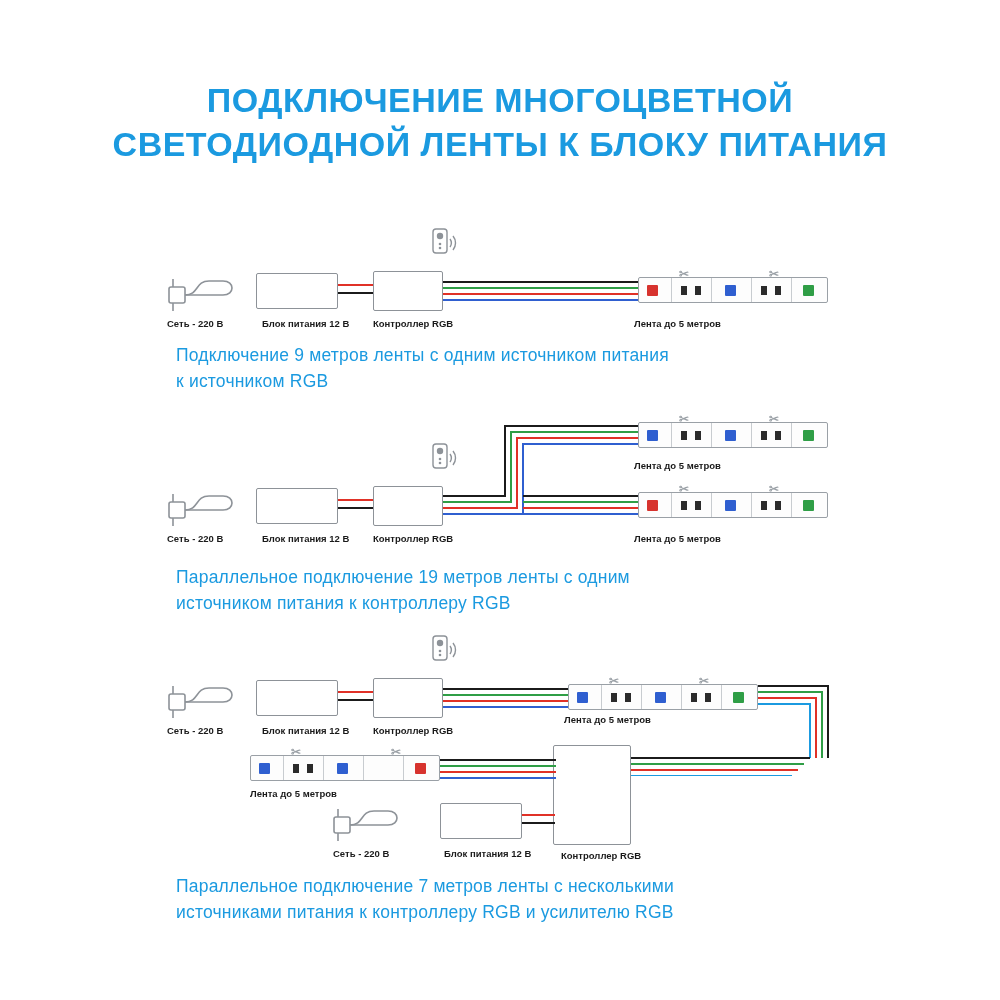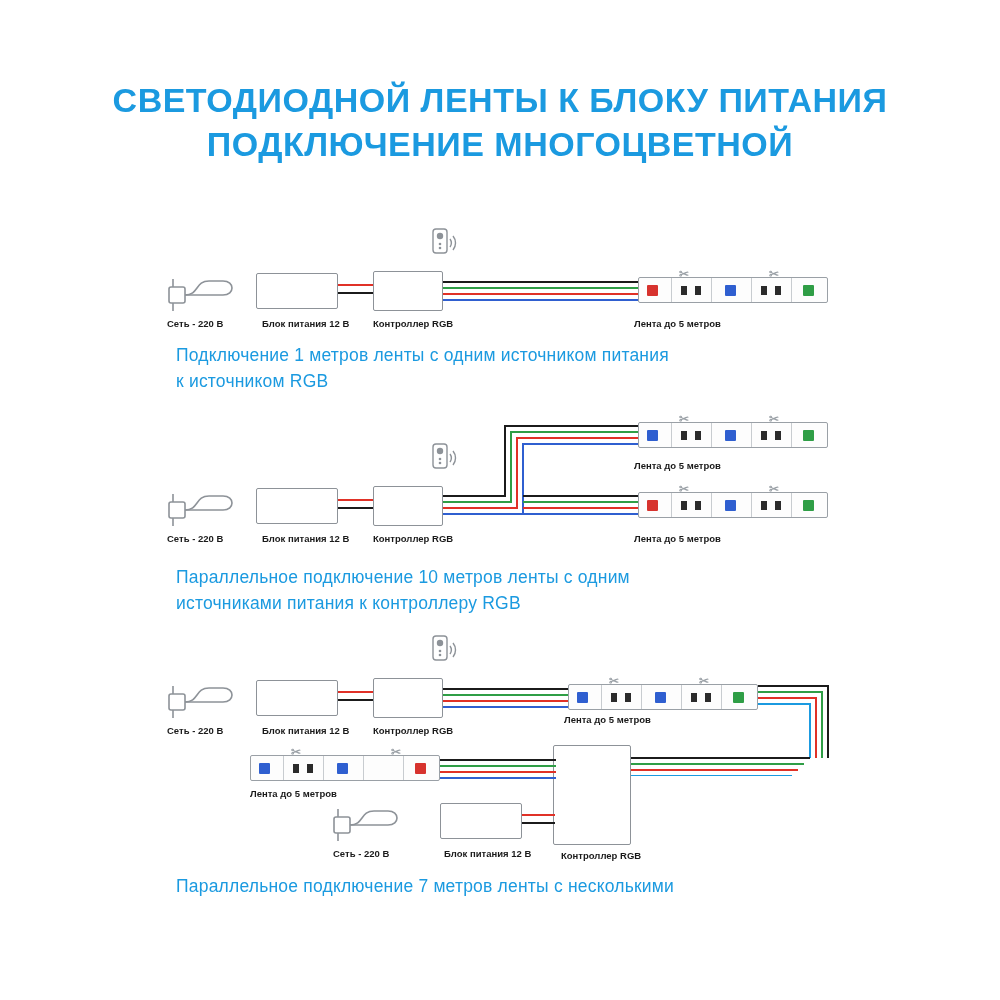--- a/index.html
+++ b/index.html
@@ -41,22 +41,22 @@
   .led.b{background:#2f5fd0;}
   .chip{position:absolute;width:6px;height:9px;top:8px;background:#2b2b2b;}
   .xmark{position:absolute;color:#9aa0a6;font-size:12px;line-height:12px;font-weight:bold;}
 
   .remote{position:absolute;}
 </style>
 </head>
 <body>
 
 <div class="title">
+  <span class="line">ПОДКЛЮЧЕНИЕ МНОГОЦВЕТНОЙ</span>
   <span class="line">СВЕТОДИОДНОЙ ЛЕНТЫ К БЛОКУ ПИТАНИЯ</span>
-  <span class="line">ПОДКЛЮЧЕНИЕ МНОГОЦВЕТНОЙ</span>
 </div>
 
 <div class="scheme" style="left:0;top:0;width:1000px;height:400px;">
 
   <svg style="position:absolute;left:165px;top:275px;" width="95" height="40" viewBox="0 0 95 40">
     <path d="M8 12 L8 4" stroke="#8d9298" stroke-width="1.6" fill="none"></path>
     <path d="M8 28 L8 36" stroke="#8d9298" stroke-width="1.6" fill="none"></path>
     <rect x="4" y="12" width="16" height="16" rx="2" fill="#fff" stroke="#8d9298" stroke-width="1.6"></rect>
     <path d="M20 20 C34 20 30 6 44 6 C58 6 58 6 58 6" stroke="#8d9298" stroke-width="1.6" fill="none"></path>
     <path d="M58 6 C70 6 70 20 58 20 L20 20" stroke="#8d9298" stroke-width="1.6" fill="none"></path>
@@ -97,21 +97,21 @@
     <div class="led b" style="left:86px;"></div>
     <div class="chip" style="left:122px;"></div>
       <div class="chip" style="left:136px;"></div>
     <div class="led g" style="left:164px;"></div>
   </div>
   <div class="xmark" style="left:679px;top:268px;">✂</div>
   <div class="xmark" style="left:769px;top:268px;">✂</div>
   <div class="lbl" style="left:634px;top:318px;">Лента до 5 метров</div>
 
   <div class="caption" style="left:176px;top:342px;width:700px;">
-    <span>Подключение 1 метров ленты с одним источником питания</span><br>
+    <span>Подключение 9 метров ленты с одним источником питания</span><br>
     <span>к источником RGB</span>
   </div>
 </div>
 
 <div class="scheme" style="left:0;top:0;width:1000px;height:640px;">
 
   <svg style="position:absolute;left:165px;top:490px;" width="95" height="40" viewBox="0 0 95 40">
     <path d="M8 12 L8 4" stroke="#8d9298" stroke-width="1.6" fill="none"></path>
     <path d="M8 28 L8 36" stroke="#8d9298" stroke-width="1.6" fill="none"></path>
     <rect x="4" y="12" width="16" height="16" rx="2" fill="#fff" stroke="#8d9298" stroke-width="1.6"></rect>
@@ -177,22 +177,22 @@
     <div class="led b" style="left:86px;"></div>
     <div class="chip" style="left:122px;"></div>
       <div class="chip" style="left:136px;"></div>
     <div class="led g" style="left:164px;"></div>
   </div>
   <div class="xmark" style="left:679px;top:483px;">✂</div>
   <div class="xmark" style="left:769px;top:483px;">✂</div>
   <div class="lbl" style="left:634px;top:533px;">Лента до 5 метров</div>
 
   <div class="caption" style="left:176px;top:564px;width:700px;">
-    <span>Параллельное подключение 10 метров ленты с одним</span><br>
-    <span>источниками питания к контроллеру RGB</span>
+    <span>Параллельное подключение 19 метров ленты с одним</span><br>
+    <span>источником питания к контроллеру RGB</span>
   </div>
 </div>
 
 <div class="scheme" style="left:0;top:0;width:1000px;height:960px;">
 
   <svg style="position:absolute;left:165px;top:682px;" width="95" height="40" viewBox="0 0 95 40">
     <path d="M8 12 L8 4" stroke="#8d9298" stroke-width="1.6" fill="none"></path>
     <path d="M8 28 L8 36" stroke="#8d9298" stroke-width="1.6" fill="none"></path>
     <rect x="4" y="12" width="16" height="16" rx="2" fill="#fff" stroke="#8d9298" stroke-width="1.6"></rect>
     <path d="M20 20 C34 20 30 6 44 6 C58 6 58 6 58 6" stroke="#8d9298" stroke-width="1.6" fill="none"></path>
@@ -288,14 +288,15 @@
   <div class="lbl" style="left:333px;top:848px;">Сеть - 220 В</div>
 
   <div class="box" style="left:440px;top:803px;width:82px;height:36px;"></div>
   <div class="lbl" style="left:444px;top:848px;">Блок питания 12 В</div>
 
   <div class="wire" style="left:522px;top:814px;width:33px;height:2px;background:#e03127;"></div>
   <div class="wire" style="left:522px;top:822px;width:33px;height:2px;background:#1b1b1b;"></div>
 
   <div class="caption" style="left:176px;top:873px;width:720px;">
     <span>Параллельное подключение 7 метров ленты с несколькими</span><br>
+    <span>источниками питания к контроллеру RGB и усилителю RGB</span>
   </div>
 </div>
 
 </body></html>

